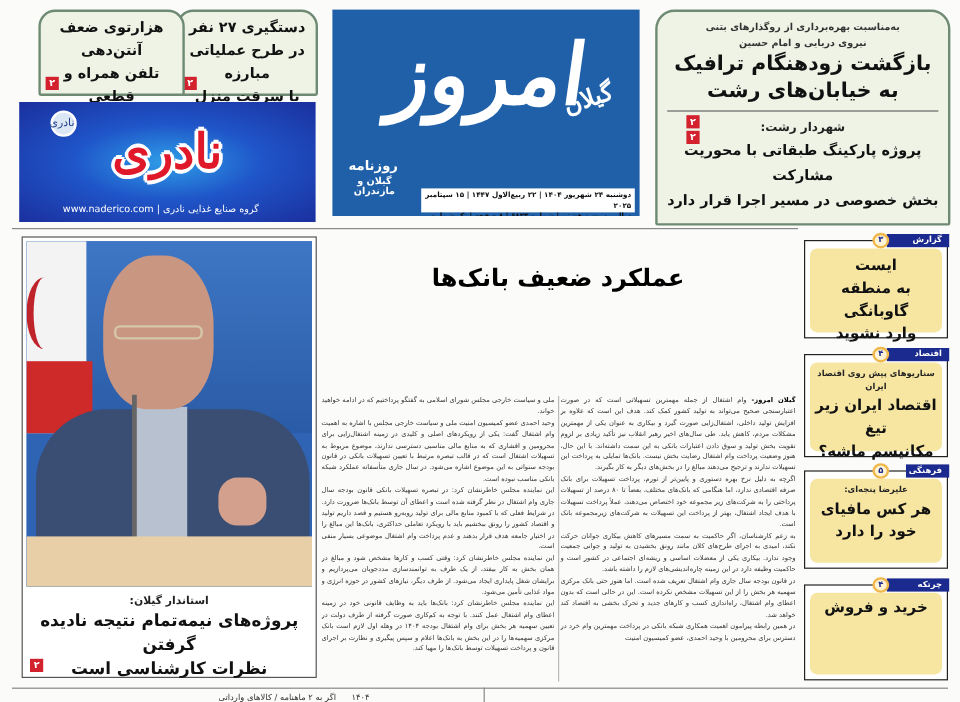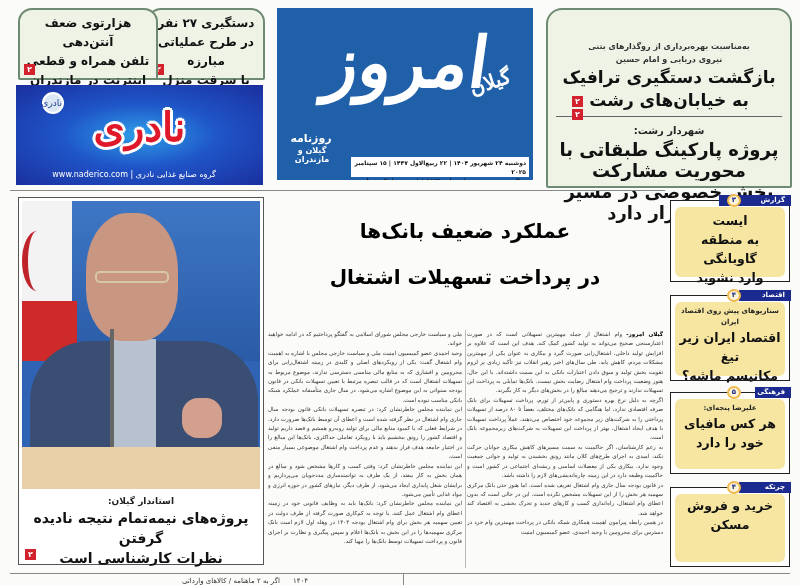--- a/index.html
+++ b/index.html
@@ -35,21 +35,21 @@
   .masthead .dateline {
     position: absolute; left: 74px; top: 149px; width: 178px; height: 20px; background: #fff;
     color: #111; font-size: 6px; font-weight: bold; line-height: 9px; padding: 1px 3px; text-align: right;
   }
 
   
   .main-teaser { left: 546px; top: 8px; width: 246px; height: 180px; background: #eef3e6; border: 2px solid #6f8a73; border-radius: 16px 16px 2px 2px; text-align: center; }
   .main-teaser .kicker { font-size: 8px; line-height: 13px; font-weight: bold; color: #333; }
   .main-teaser .head { font-size: 17px; line-height: 23px; font-weight: bold; }
   .main-teaser .sub-kicker { font-size: 10px; line-height: 16px; font-weight: bold; color: #222; }
-  .main-teaser .sub-head { font-size: 18px; line-height: 21px; font-weight: bold; }
+  .main-teaser .sub-head { font-size: 12px; line-height: 21px; font-weight: bold; }
   .main-teaser .divider { border-top: 1px solid #666; margin: 4px 8px 6px 8px; }
 
   
   .ad { left: 16px; top: 85px; width: 247px; height: 100px; background: radial-gradient(ellipse at center, #2e9ee8 0%, #1f55c8 45%, #1b2f9e 100%); overflow: hidden; }
   .ad .brand {
     position: absolute; left: 0; right: 0; top: 18px; text-align: center; font-size: 40px; font-weight: bold;
     color: #e0192a; font-family: "DejaVu Serif", serif; text-shadow: 3px 0 0 #fff, -3px 0 0 #fff, 0 3px 0 #fff, 0 -3px 0 #fff, 2px 2px 0 #fff, -2px -2px 0 #fff, 2px -2px 0 #fff, -2px 2px 0 #fff;
   }
   .ad .emblem { position: absolute; left: 26px; top: 7px; width: 22px; height: 22px; border-radius: 50%; background: #dce7f5; border: 2px solid #fff; color: #1b3a8a; font-size: 9px; text-align: center; line-height: 18px; }
   .ad .footer { position: absolute; left: 0; right: 11px; bottom: 6px; text-align: center; color: #fff; font-size: 8px; direction: ltr; }
@@ -94,21 +94,21 @@
 </style>
 </head>
 <body>
 
 <div class="teaser-box" style="left:147px; top:8px; width:118px; height:72px;">
   <span class="line">دستگیری ۲۷ نفر</span>
   <span class="line">در طرح عملیاتی مبارزه</span>
   <span class="line">با سرقت منزل در گیلان</span>
   <span class="page-badge" style="left:4px; bottom:3px;">۲</span>
 </div>
-<div class="teaser-box" style="left:18px; top:8px; width:140px; height:72px;">
+<div class="teaser-box" style="left:32px; top:8px; width:122px; height:72px;">
   <span class="line">هزارتوی ضعف آنتن‌دهی</span>
   <span class="line">تلفن همراه و قطعی</span>
   <span class="line">اینترنت در مازندران</span>
   <span class="page-badge" style="left:4px; bottom:3px;">۲</span>
 </div>
 
 <div class="abs ad">
   <div class="emblem">نادری</div>
   <div class="brand">نادری</div>
   <div class="footer">www.naderico.com | گروه صنایع غذایی نادری</div>
@@ -119,24 +119,24 @@
   <div class="logo-sub">گیلان</div>
   <div class="daily">روزنامه</div>
   <div class="region">گیلان و مازندران</div>
   <div class="dateline">
     <div>دوشنبه ۲۴ شهریور ۱۴۰۴ | ۲۲ ربیع‌الاول ۱۴۴۷ | ۱۵ سپتامبر ۲۰۲۵</div>
     <div>سال بیست و هشتم | شماره ۶۸۲۳ | ۸ صفحه | تک شماره ۲۰۰۰۰ تومان</div>
   </div>
 </div>
 
 <div class="abs main-teaser">
-  <div style="padding-top:6px;margin-top:24px;">
+  <div style="padding-top:6px;">
     <div class="kicker">به‌مناسبت بهره‌برداری از روگذارهای بتنی</div>
     <div class="kicker">نیروی دریایی و امام حسین</div>
-    <div class="head">بازگشت دستگیری ترافیک</div>
+    <div class="head">بازگشت زودهنگام ترافیک</div>
     <div class="head">به خیابان‌های رشت</div>
   </div>
   <span class="page-badge" style="left:24px; top:86px;">۲</span>
   <span class="page-badge" style="left:24px; top:99px;">۲</span>
   <div class="divider"></div>
   <div class="sub-kicker">شهردار رشت:</div>
   <div class="sub-head">پروژه پارکینگ طبقاتی با محوریت مشارکت</div>
   <div class="sub-head">بخش خصوصی در مسیر اجرا قرار دارد</div>
 </div>
 
@@ -159,41 +159,40 @@
   <div class="photo-caption">
     <div class="kicker">استاندار گیلان:</div>
     <div class="head">پروژه‌های نیمه‌تمام نتیجه نادیده گرفتن</div>
     <div class="head">نظرات کارشناسی است</div>
   </div>
   <span class="page-badge" style="left:6px; bottom:4px;">۲</span>
 </div>
 
 <div class="abs lead-title">
   <div>عملکرد ضعیف بانک‌ها</div>
-  <div>در پرداخت تسهیلات اشتغال</div>
 </div>
 
 <div class="body-col" style="left:467px; top:330px; width:196px; height:238px;">
   <p><b>گیلان امروز-</b><span> وام اشتغال از جمله مهمترین تسهیلاتی است که در صورت اعتبارسنجی صحیح می‌تواند به تولید کشور کمک کند. هدف این است که علاوه بر افزایش تولید داخلی، اشتغال‌زایی صورت گیرد و بیکاری به عنوان یکی از مهمترین مشکلات مردم، کاهش یابد. طی سال‌های اخیر رهبر انقلاب نیز تأکید زیادی بر لزوم تقویت بخش تولید و سوق دادن اعتبارات بانکی به این سمت داشته‌اند. با این حال، هنوز وضعیت پرداخت وام اشتغال رضایت بخش نیست. بانک‌ها تمایلی به پرداخت این تسهیلات ندارند و ترجیح می‌دهند مبالغ را در بخش‌های دیگر به کار بگیرند.</span></p>
   <p>اگرچه به دلیل نرخ بهره دستوری و پایین‌تر از تورم، پرداخت تسهیلات برای بانک صرفه اقتصادی ندارد، اما هنگامی که بانک‌های مختلف، بعضاً تا ۸۰ درصد از تسهیلات پرداختی را به شرکت‌های زیر مجموعه خود اختصاص می‌دهند، عملاً پرداخت تسهیلات با هدف ایجاد اشتغال، بهتر از پرداخت این تسهیلات به شرکت‌های زیرمجموعه بانک است.</p>
   <p>به زعم کارشناسان، اگر حاکمیت به سمت مسیرهای کاهش بیکاری جوانان حرکت نکند، امیدی به اجرای طرح‌های کلان مانند رونق بخشیدن به تولید و جوانی جمعیت وجود ندارد. بیکاری یکی از معضلات اساسی و ریشه‌ای اجتماعی در کشور است و حاکمیت وظیفه دارد در این زمینه چاره‌اندیشی‌های لازم را داشته باشد.</p>
   <p>در قانون بودجه سال جاری وام اشتغال تعریف شده است. اما هنوز حتی بانک مرکزی سهمیه هر بخش را از این تسهیلات مشخص نکرده است. این در حالی است که بدون اعطای وام اشتغال، راه‌اندازی کسب و کارهای جدید و تحرک بخشی به اقتصاد کند خواهد شد.</p>
   <p>در همین رابطه پیرامون اهمیت همکاری شبکه بانکی در پرداخت مهمترین وام خرد در دسترس برای محرومین با وحید احمدی، عضو کمیسیون امنیت</p>
 </div>
 <div class="vr" style="left:465px; top:330px; height:238px; background:#bbb;"></div>
 <div class="body-col" style="left:268px; top:330px; width:194px; height:238px;">
   <p>ملی و سیاست خارجی مجلس شورای اسلامی به گفتگو پرداختیم که در ادامه خواهید خواند.</p>
   <p>وحید احمدی عضو کمیسیون امنیت ملی و سیاست خارجی مجلس با اشاره به اهمیت وام اشتغال گفت: یکی از رویکردهای اصلی و کلیدی در زمینه اشتغال‌زایی برای محرومین و اقشاری که به منابع مالی مناسبی دسترسی ندارند، موضوع مربوط به تسهیلات اشتغال است که در قالب تبصره مرتبط با تعیین تسهیلات بانکی در قانون بودجه سنواتی به این موضوع اشاره می‌شود. در سال جاری متأسفانه عملکرد شبکه بانکی مناسب نبوده است.</p>
   <p>این نماینده مجلس خاطرنشان کرد: در تبصره تسهیلات بانکی قانون بودجه سال جاری وام اشتغال در نظر گرفته شده است و اعطای آن توسط بانک‌ها ضرورت دارد. در شرایط فعلی که با کمبود منابع مالی برای تولید روبه‌رو هستیم و قصد داریم تولید و اقتصاد کشور را رونق ببخشیم باید با رویکرد تعاملی حداکثری، بانک‌ها این مبالغ را در اختیار جامعه هدف قرار بدهند و عدم پرداخت وام اشتغال موضوعی بسیار منفی است.</p>
   <p>این نماینده مجلس خاطرنشان کرد: وقتی کسب و کارها مشخص شود و مبالغ در همان بخش به کار بیفتد، از یک طرف به توانمندسازی مددجویان می‌پردازیم و برایشان شغل پایداری ایجاد می‌شود. از طرف دیگر، نیازهای کشور در حوزه انرژی و مواد غذایی تأمین می‌شود.</p>
   <p>این نماینده مجلس خاطرنشان کرد: بانک‌ها باید به وظایف قانونی خود در زمینه اعطای وام اشتغال عمل کنند. با توجه به کم‌کاری صورت گرفته از طرف دولت در تعیین سهمیه هر بخش برای وام اشتغال بودجه ۱۴۰۴ در وهله اول لازم است بانک مرکزی سهمیه‌ها را در این بخش به بانک‌ها اعلام و سپس پیگیری و نظارت بر اجرای قانون و پرداخت تسهیلات توسط بانک‌ها را مهیا کند.</p>
 </div>
 
 <div class="side-item" style="top:200px; height:82px;">
-  <span class="tag" style="width:72px;">گزارش</span>
+  <span class="tag" style="width:52px;">گزارش</span>
   <span class="tag-num" style="right:48px;">۳</span>
   <div class="inner" style="height:70px; padding-top:4px;">
     <div class="head">ایست</div>
     <div class="head">به منطقه گاوبانگی</div>
     <div class="head">وارد نشوید</div>
   </div>
 </div>
 
 <div class="side-item" style="top:295px; height:86px;">
   <span class="tag" style="width:52px;">اقتصاد</span>
@@ -213,20 +212,19 @@
     <div class="head">هر کس مافیای</div>
     <div class="head">خود را دارد</div>
   </div>
 </div>
 
 <div class="side-item" style="top:487px; height:80px;">
   <span class="tag" style="width:52px;">چرتکه</span>
   <span class="tag-num" style="right:48px;">۴</span>
   <div class="inner" style="height:68px; padding-top:2px;">
     <div class="head">خرید و فروش</div>
-    <div class="head">مسکن</div>
   </div>
 </div>
 
 <div class="hr" style="left:10px; top:573px; width:780px;"></div>
 <div class="vr" style="left:403px; top:573px; height:12px;"></div>
 <div class="abs" style="left:60px; top:577px; width:220px; font-size:7px; color:#333; text-align:right;">اگر به ۲ ماهنامه / کالاهای وارداتی</div>
 <div class="abs" style="left:268px; top:577px; width:40px; font-size:7px; color:#333;">۱۴۰۴</div>
 
 </body></html>

